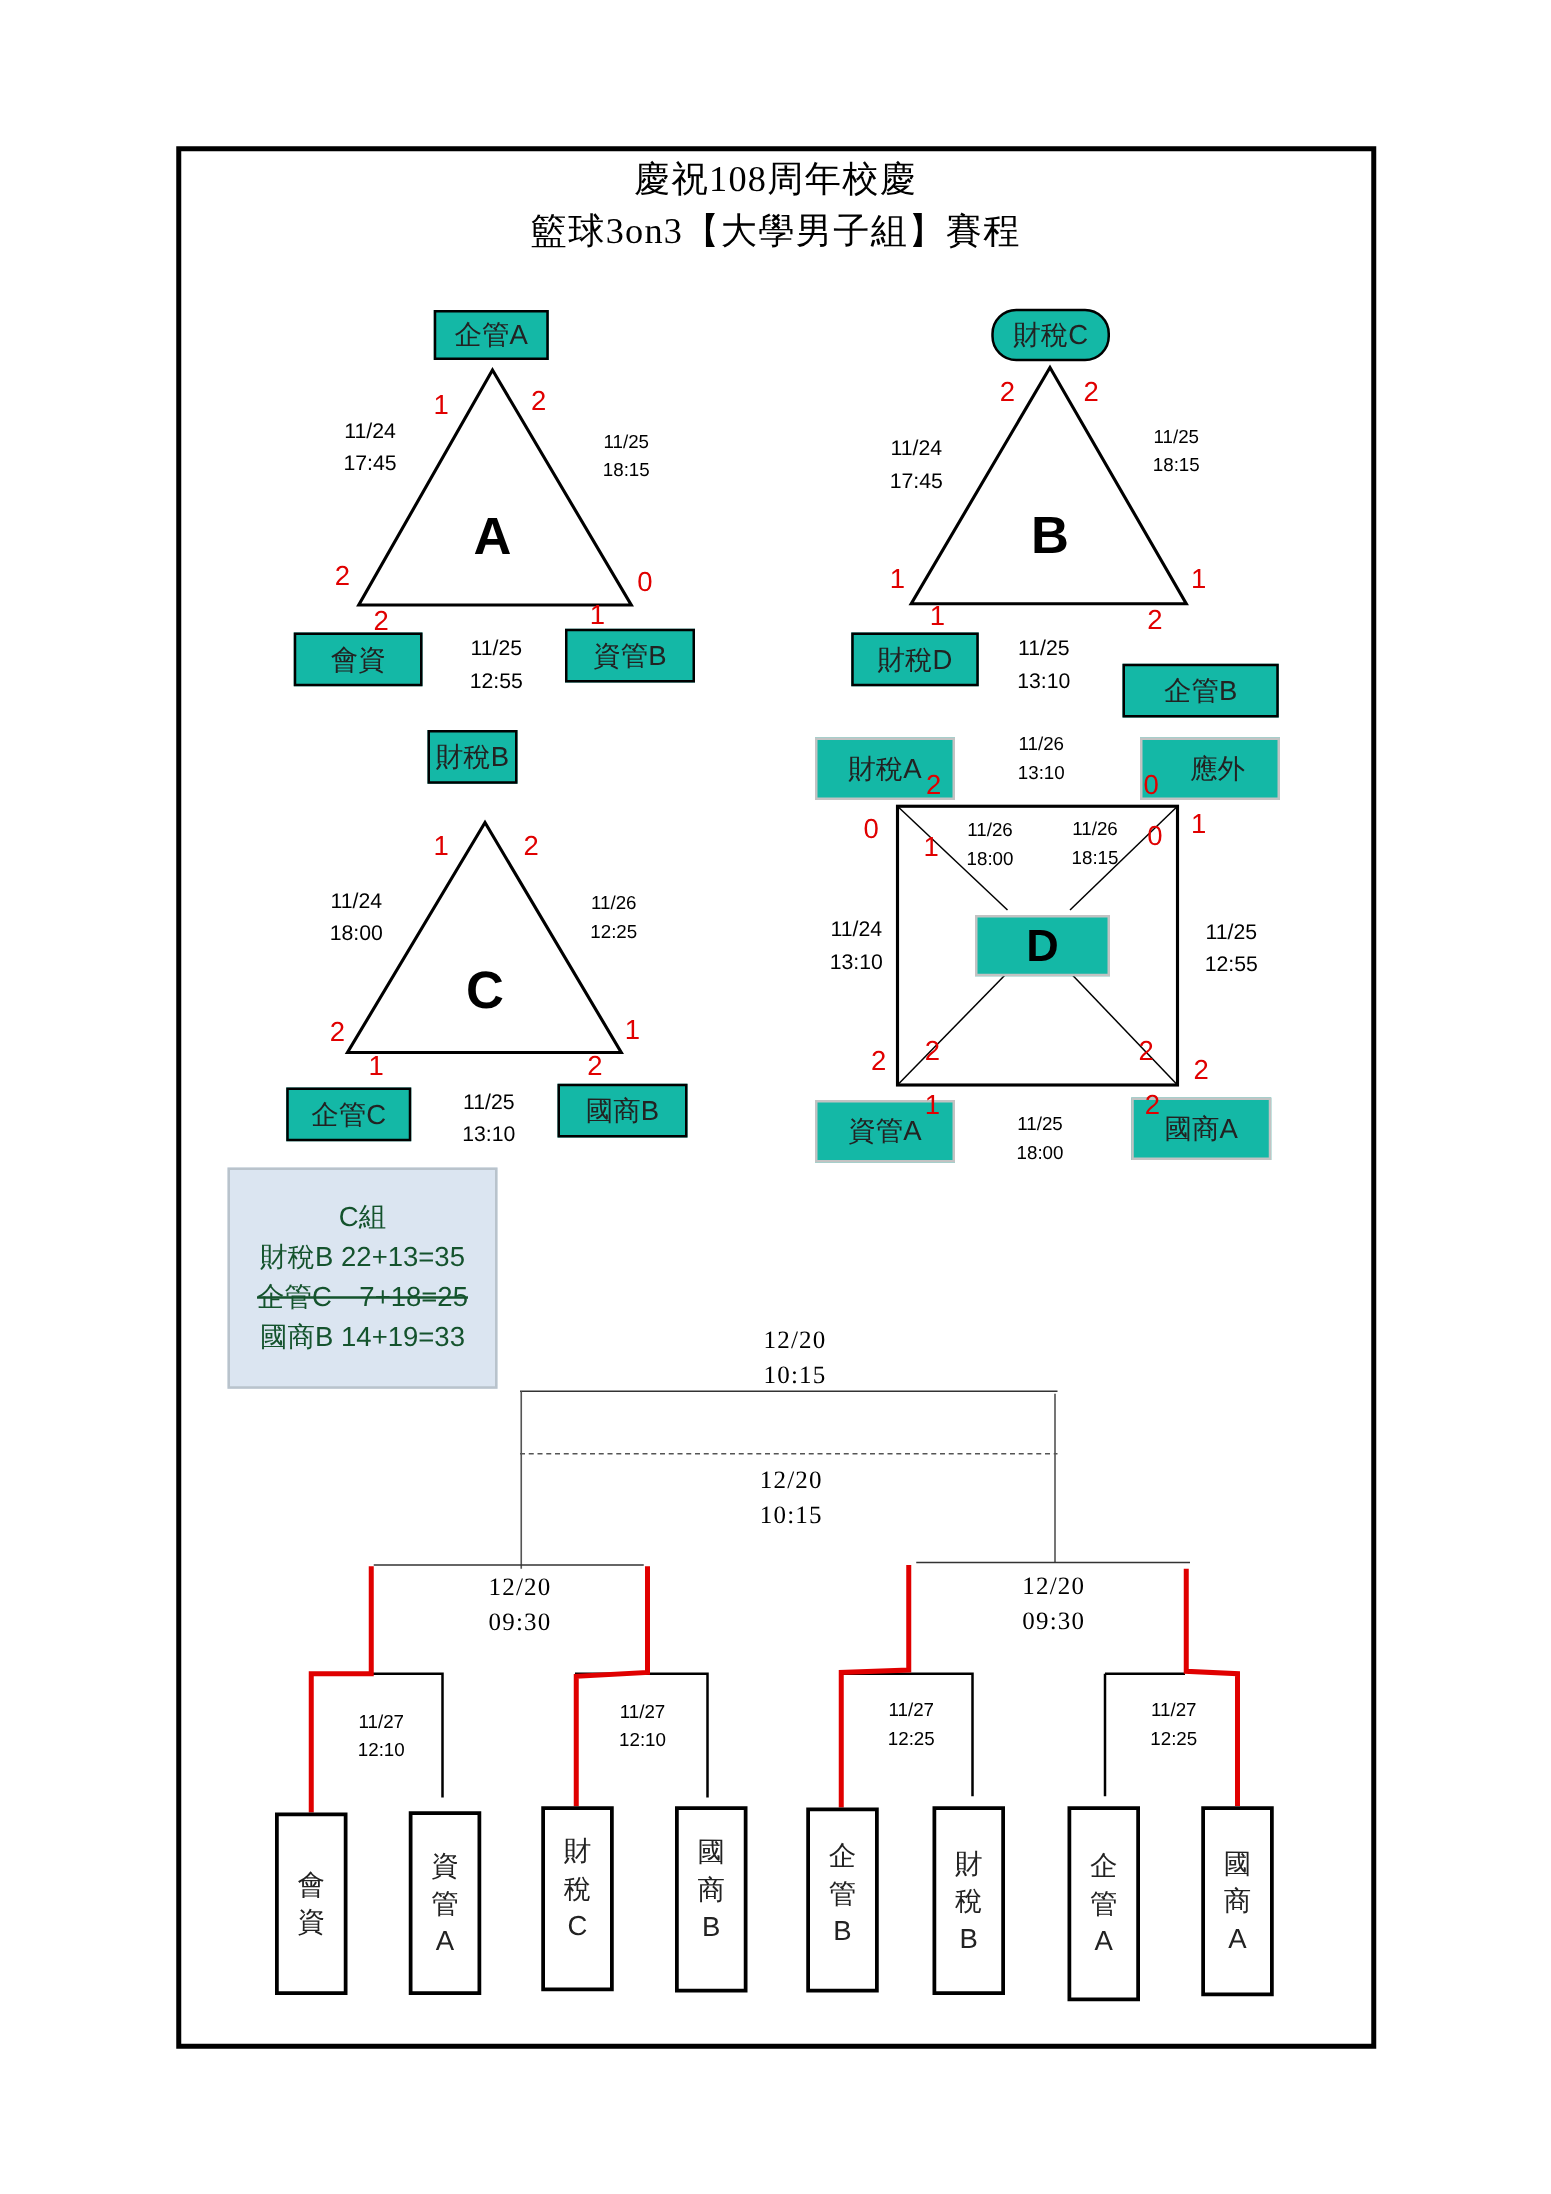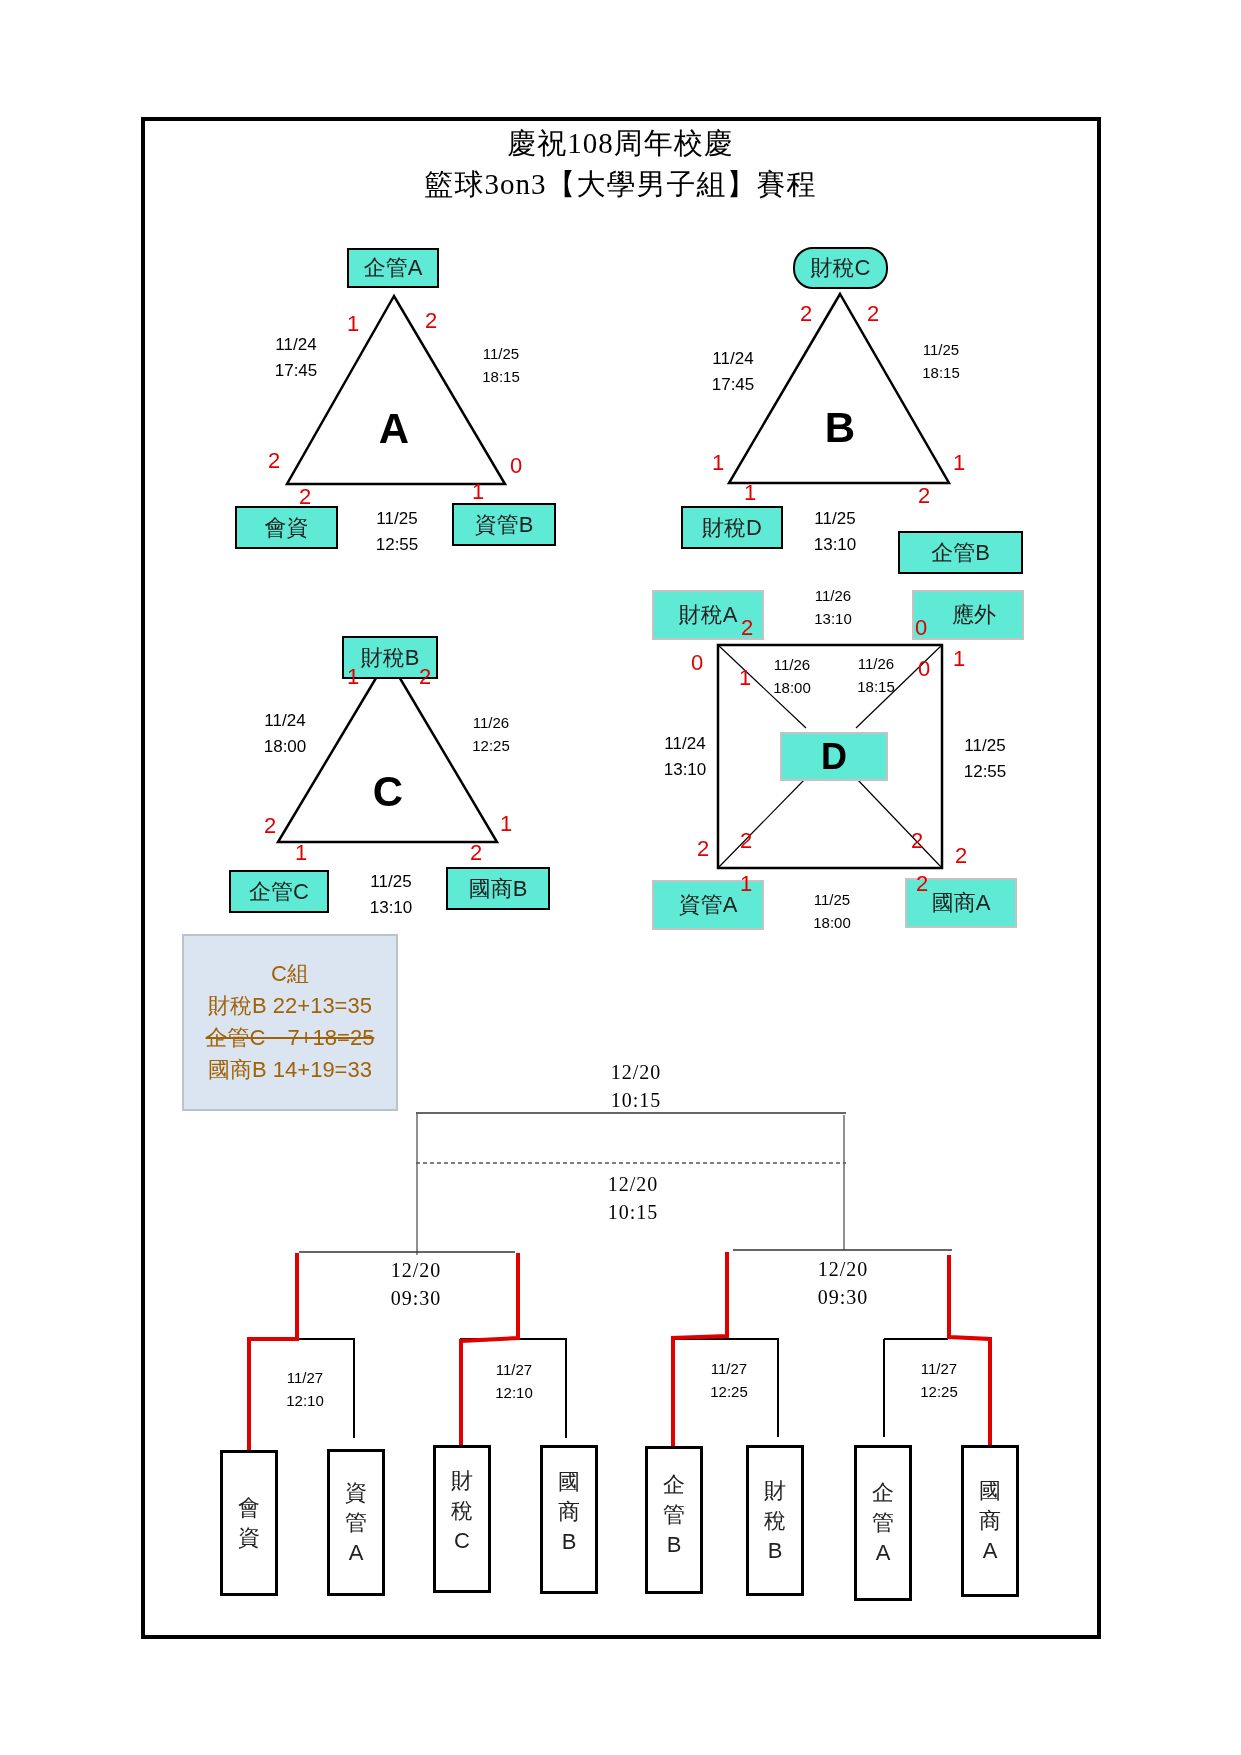--- a/index.html
+++ b/index.html
@@ -2,30 +2,30 @@
 <html><head>
 <meta charset="utf-8">
 <style>
   html, body { margin:0; padding:0; background:#ffffff; }
   body { width:1241px; height:1755px; position:relative; overflow:hidden;
          font-family:"Liberation Sans","DejaVu Sans",sans-serif; color:#000; }
   .frame { position:absolute; left:141px; top:117px; width:952px; height:1514px;
            border:4px solid #000; box-sizing:content-box; }
   .title { position:absolute; left:0; width:1241px; text-align:center;
            font-family:"Liberation Serif","DejaVu Serif",serif; font-size:29px; letter-spacing:1px; }
-  .team { position:absolute; border:2px solid #000; background:#5eead4; display:flex;
+  .team { position:absolute; border:2px solid #000; background:#14b8a6; display:flex;
           align-items:center; justify-content:center; font-size:22px; box-sizing:border-box; color:#222; }
   .team.light { border:2px solid #c3c3c3; }
   .dt { position:absolute; text-align:center; font-size:17px; line-height:26px; width:80px; }
   .dt.small { font-size:15px; line-height:23px; }
   .serif { font-family:"Liberation Serif","DejaVu Serif",serif; font-size:20px; line-height:28px; letter-spacing:1px; width:100px; }
   .score { position:absolute; color:#e00000; font-size:22px; line-height:22px; width:20px; text-align:center; }
   .gl { position:absolute; font-weight:bold; font-size:42px; width:60px; text-align:center; line-height:44px; }
   .cbox { position:absolute; left:182px; top:934px; width:216px; height:177px; background:#dbe5f1;
-          border:2px solid #b9c3cc; box-sizing:border-box; text-align:center; font-size:22px; line-height:32px; padding-top:22px; color:#a16207; }
+          border:2px solid #b9c3cc; box-sizing:border-box; text-align:center; font-size:22px; line-height:32px; padding-top:22px; color:#14532d; }
   .strike { text-decoration:line-through; }
   .vbox { position:absolute; border:3px solid #000; background:#fff; box-sizing:border-box;
           display:flex; flex-direction:column; align-items:center; justify-content:center; font-size:22px; line-height:30px; color:#222; }
   svg { position:absolute; left:0; top:0; }
 </style>
 </head>
 <body>
 
 <div class="frame"></div>
 
@@ -105,21 +105,21 @@
     <div>11/25</div>
     <div>13:10</div>
   </div>
 <div class="score" style="left:796px;top:303px;">2</div>
 <div class="score" style="left:863px;top:303px;">2</div>
 <div class="score" style="left:708px;top:452px;">1</div>
 <div class="score" style="left:949px;top:452px;">1</div>
 <div class="score" style="left:740px;top:482px;">1</div>
 <div class="score" style="left:914px;top:485px;">2</div>
 
-<div class="team" style="left:342px;top:636px;width:96px;height:43px;">財稅B</div>
+<div class="team" style="left:342px;top:584px;width:72px;height:43px;">財稅B</div>
 <div class="team" style="left:229px;top:870px;width:100px;height:43px;">企管C</div>
 <div class="team" style="left:446px;top:867px;width:104px;height:43px;">國商B</div>
 <div class="gl" style="left:358px;top:770px;">C</div>
 <div class="dt" style="left:245px;top:708px;">
     <div>11/24</div>
     <div>18:00</div>
   </div>
 <div class="dt small" style="left:451px;top:711px;">
     <div>11/26</div>
     <div>12:25</div>

